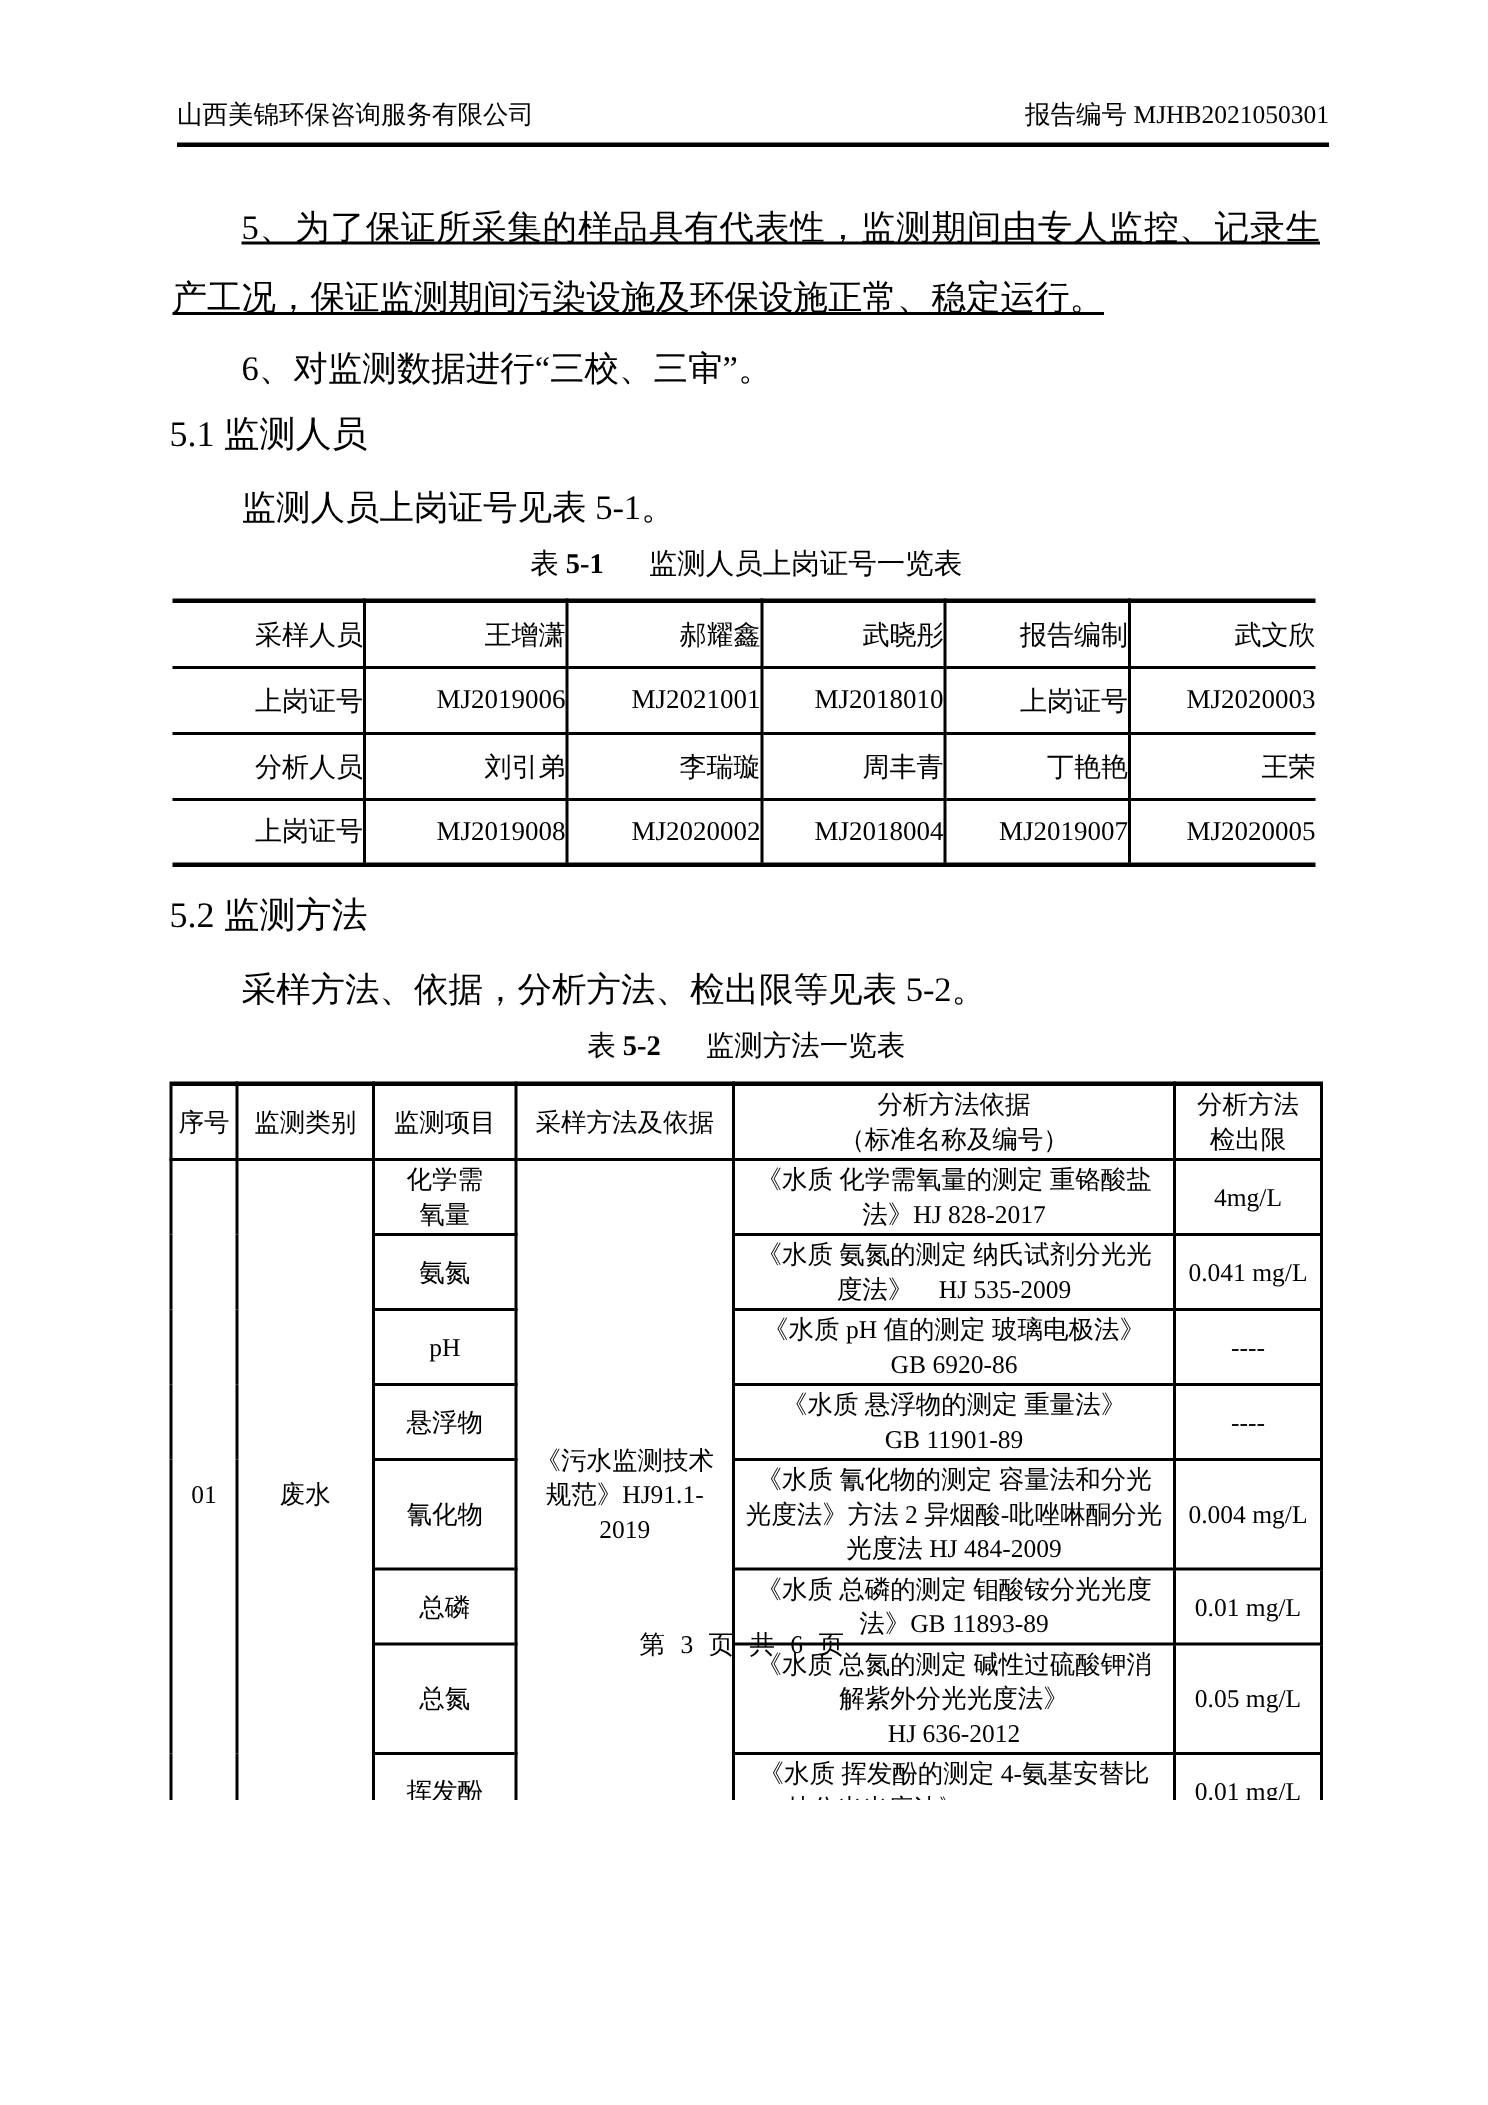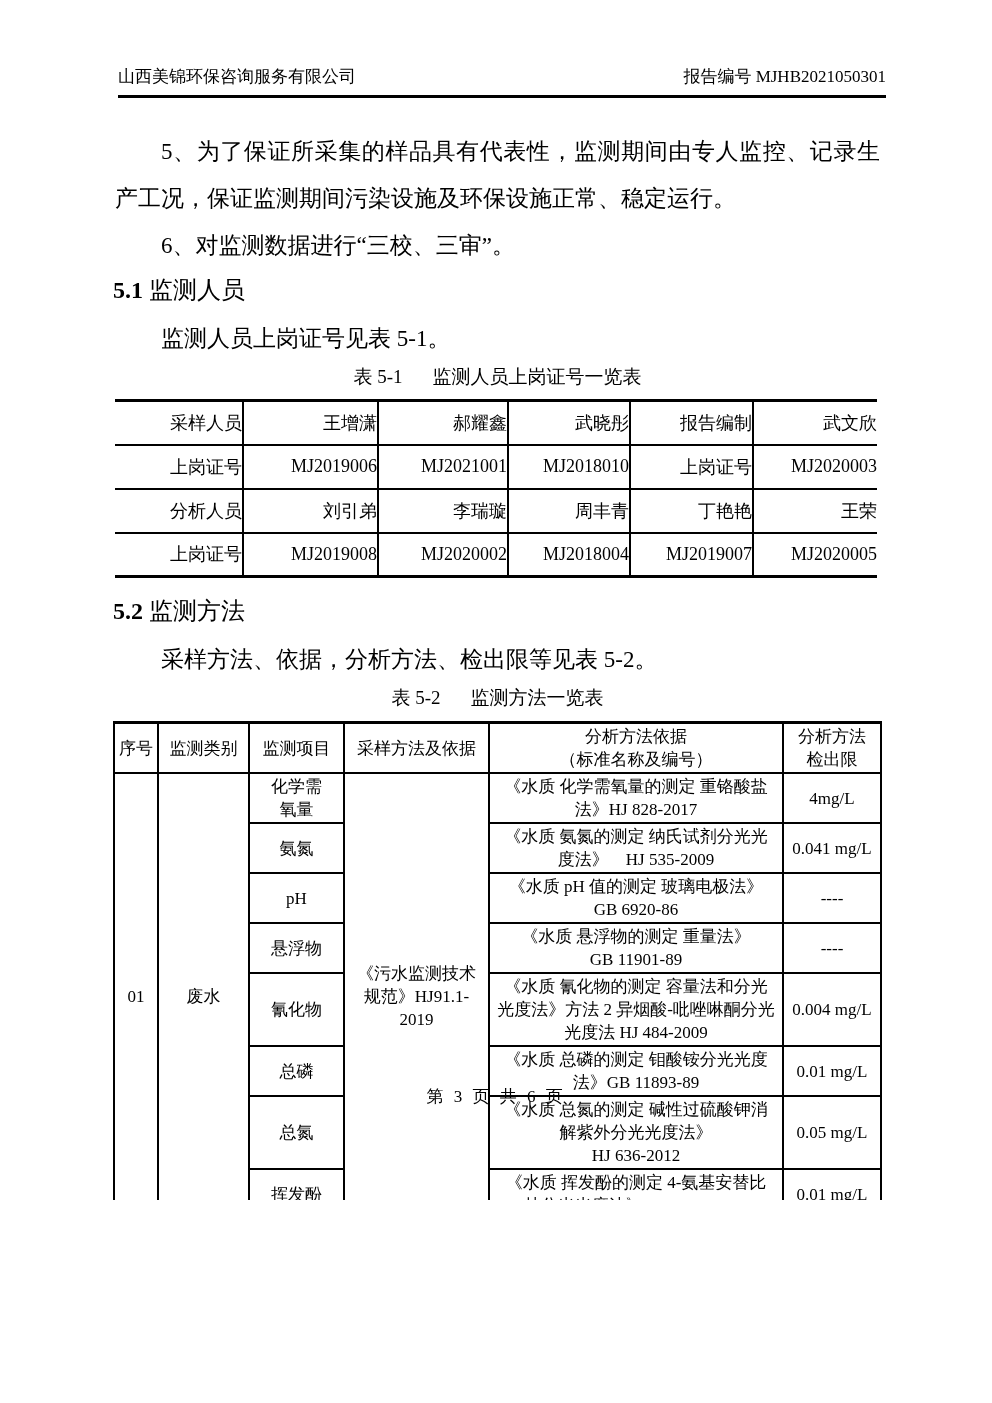--- a/index.html
+++ b/index.html
@@ -32,35 +32,35 @@
   .content {
     position: absolute;
     top: 98px; left: 115px; right: 112px;
   }
   .para {
     font-size: 23px;
     line-height: 47px;
     text-align: justify;
     text-indent: 2em;
   }
-  .para-first { margin-top: 30px; }
+  .para-first { margin-top: 30px; text-decoration: underline; }
   .sec-heading {
     margin-top: 2px;
     margin-left: -2px;
     font-size: 24px;
     line-height: 38px;
   }
-  .sec-heading .num { font-weight: bold; text-align: center; }
+  .sec-heading .num { font-weight: normal; text-align: center; }
   .caption {
     text-align: center;
     font-size: 19px;
     line-height: 28px;
     margin-top: 1px;
   }
-  .caption .num { font-weight: normal; }
+  .caption .num { font-weight: bold; }
   .caption .cap-title { margin-left: 30px; text-align: right; }
   .intro { margin-top: 6px; }
   
   .t1 {
     border-collapse: collapse;
     table-layout: fixed;
     width: 762px;
     margin-top: 8px;
     border-top: 3px solid #000;
     border-bottom: 3px solid #000;

